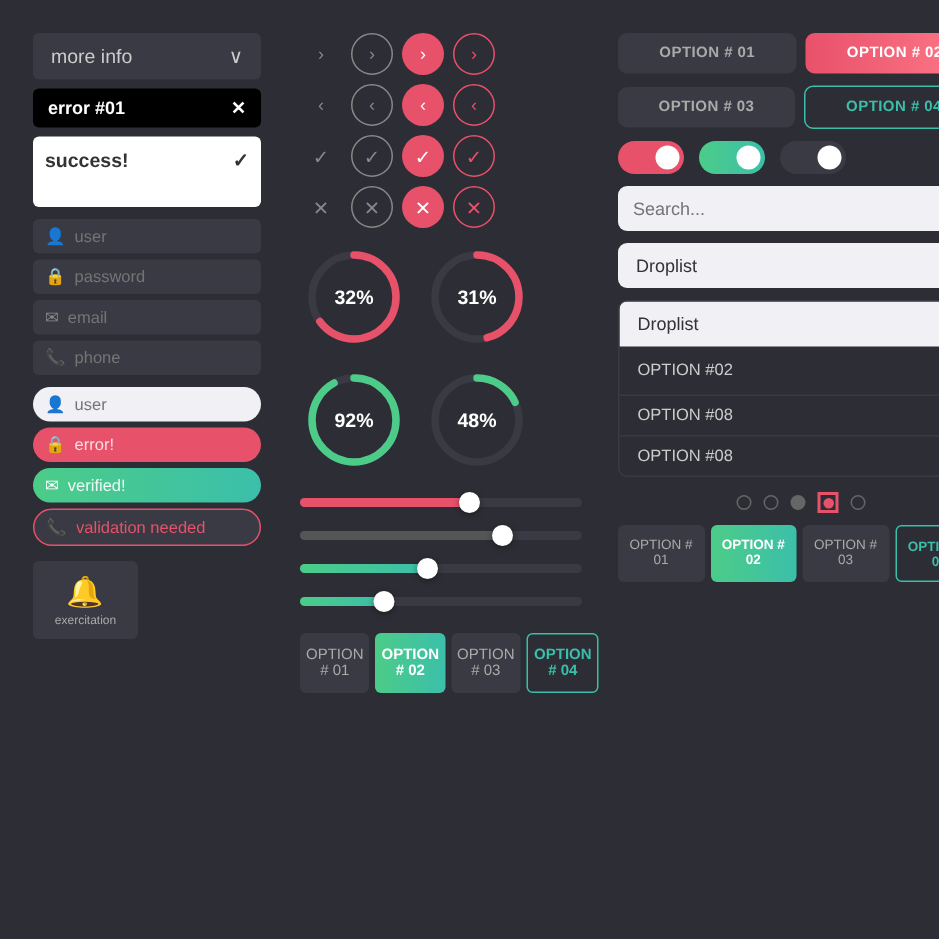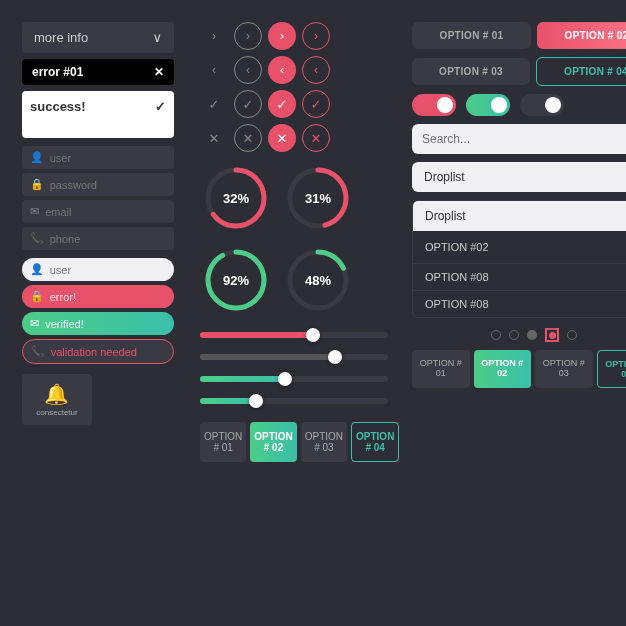--- a/index.html
+++ b/index.html
@@ -467,21 +467,21 @@
         <input type="text" placeholder="verified!" style="">
       </div>
       <div class="field-row field-row-warning">
         <span class="field-icon">📞</span>
         <input type="text" placeholder="validation needed" style="">
       </div>
     </div>
 
     <div class="notification-btn">
       <span class="bell-icon">🔔</span>
-      <span class="notif-label">consectetur</span>
+      <span class="notif-label">exercitation</span>
     </div>
 
   </div>
 
   <div class="mid-col">
 
     <div class="arrows-row">
       <div class="arrow-btn arrow-flat">›</div>
       <div class="arrow-btn arrow-outline">›</div>
       <div class="arrow-btn arrow-filled-red">›</div>

